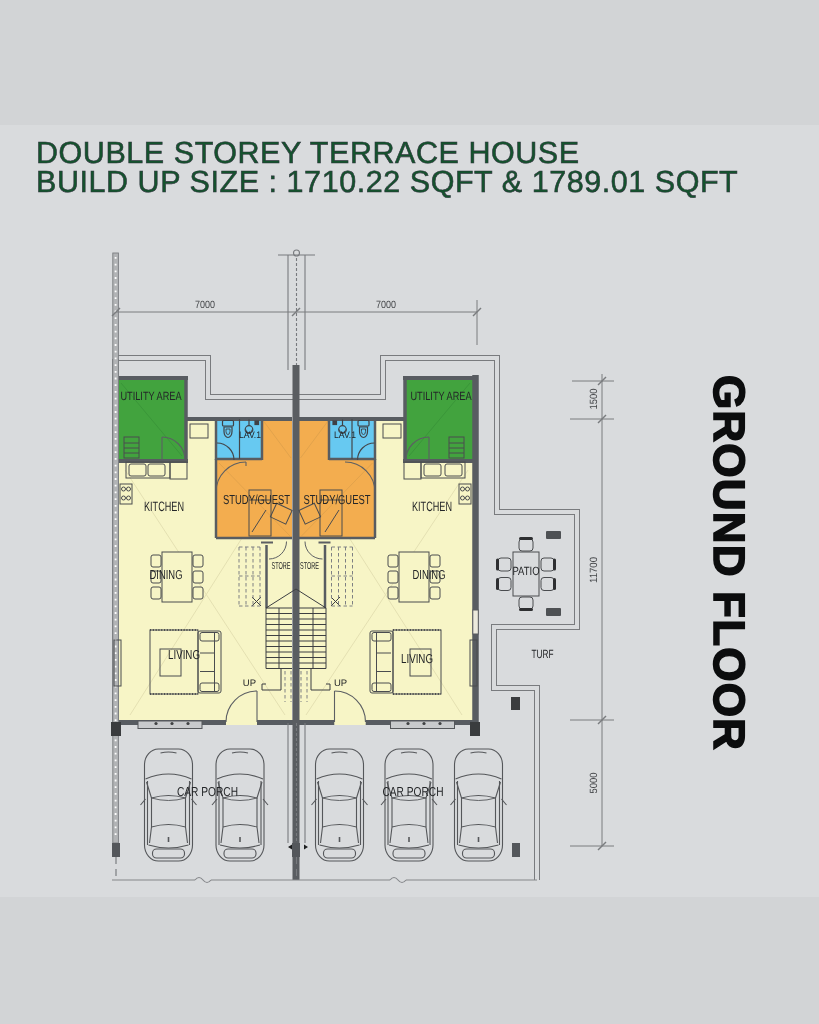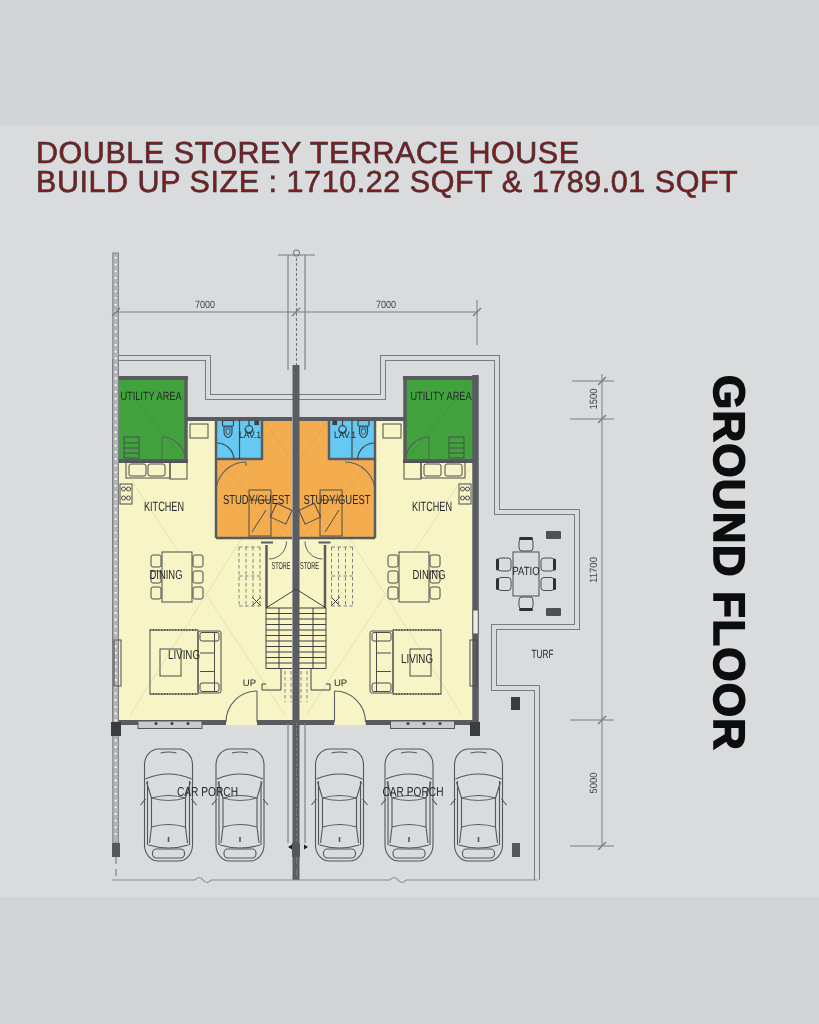--- a/index.html
+++ b/index.html
@@ -1,19 +1,19 @@
 <!DOCTYPE html>
 <html><head>
 <meta charset="utf-8">
 <style>
 html,body{margin:0;padding:0}
 *{-webkit-font-smoothing:antialiased;text-rendering:geometricPrecision}
 body{width:819px;height:1024px;background:#d2d4d6;font-family:"Liberation Sans",sans-serif;position:relative;overflow:hidden}
 .panel{position:absolute;left:0;top:125px;width:819px;height:772px;background:#d9dbdd}
-.title{position:absolute;left:36px;top:139px;color:#7f1d1d;font-weight:normal;font-size:30.5px;line-height:28.8px;letter-spacing:0.55px;-webkit-text-stroke:0.6px #30353e;white-space:nowrap}
+.title{position:absolute;left:36px;top:139px;color:#14532d;font-weight:normal;font-size:30.5px;line-height:28.8px;letter-spacing:0.55px;-webkit-text-stroke:0.6px #30353e;white-space:nowrap}
 .gf{position:absolute;left:728px;top:563px;transform:translate(-50%,-50%) rotate(90deg);font-size:44px;font-weight:bold;color:#0c0d0e;letter-spacing:1.2px;-webkit-text-stroke:1.6px #0c0d0e;white-space:nowrap}
 svg{position:absolute;left:0;top:0}
 </style>
 </head>
 <body>
 <div class="panel"></div>
 <div class="title">DOUBLE STOREY TERRACE HOUSE<br>BUILD UP SIZE : 1710.22 SQFT &amp; 1789.01 SQFT</div>
 <div class="gf">GROUND FLOOR</div>
 <svg width="819" height="1024" viewBox="0 0 819 1024">
 <defs>

